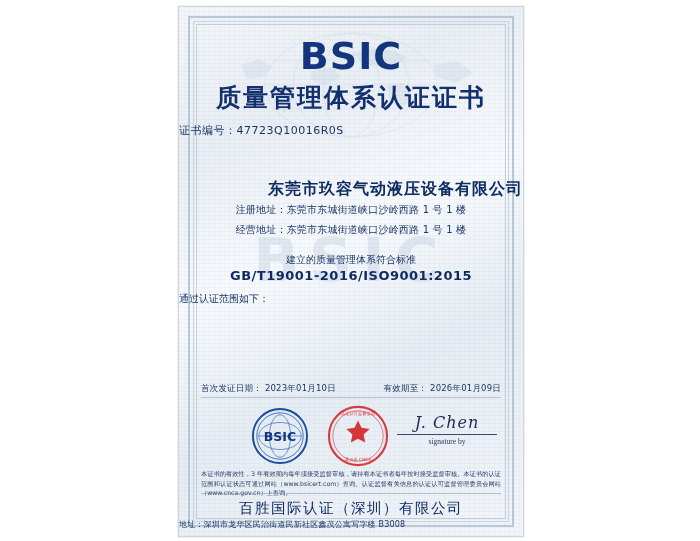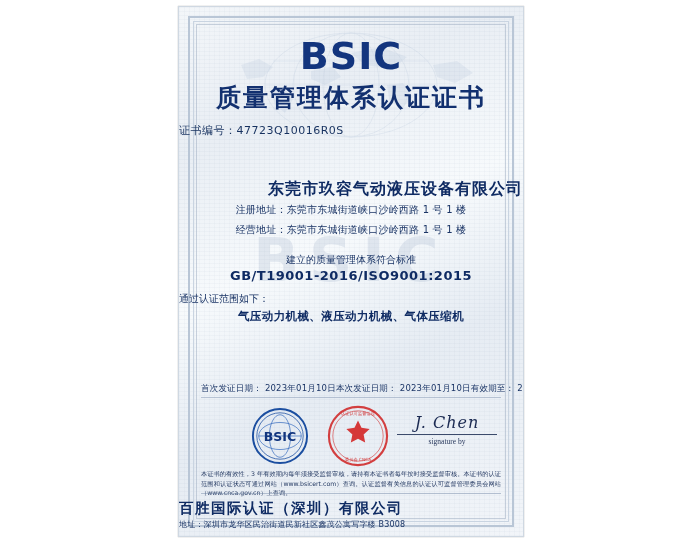--- a/index.html
+++ b/index.html
@@ -327,22 +327,23 @@
     top: 486px;
     height: 1px;
     background: rgba(120,140,170,0.5);
   }
 
   .issuer {
     position: absolute;
     left: 0;
     right: 0;
     top: 492px;
+    text-align: center;
     font-size: 14.5px;
-    font-weight: bold;
+    font-weight: normal;
     color: #0f2b63;
     letter-spacing: 1.5px;
   }
 
   .issuer-addr {
     position: absolute;
     left: 0;
     right: 0;
     top: 512px;
     text-align: left;
@@ -398,28 +399,24 @@
 
       <div class="company">东莞市玖容气动液压设备有限公司</div>
 
       <div class="addr addr-reg">注册地址：东莞市东城街道峡口沙岭西路 1 号 1 楼</div>
       <div class="addr addr-biz">经营地址：东莞市东城街道峡口沙岭西路 1 号 1 楼</div>
 
       <div class="std-label">建立的质量管理体系符合标准</div>
       <div class="std-value">GB/T19001-2016/ISO9001:2015</div>
 
       <div class="scope-label">通过认证范围如下：</div>
-      <div class="scope-line scope-1">气压动力机械、液压动力机械、气体压缩机</div>
 
       <div class="dates">
         <div class="date-item">
           <span class="lbl">首次发证日期：</span><span>2023年01月10日</span>
-        </div>
-        <div class="date-item">
-          <span class="lbl">本次发证日期：</span><span>2023年01月10日</span>
         </div>
         <div class="date-item">
           <span class="lbl">有效期至：</span><span>2026年01月09日</span>
         </div>
       </div>
       <div class="dates-rule"></div>
 
       <div class="seals">
 
         <svg class="seal-blue" viewBox="0 0 60 60" aria-hidden="true">

